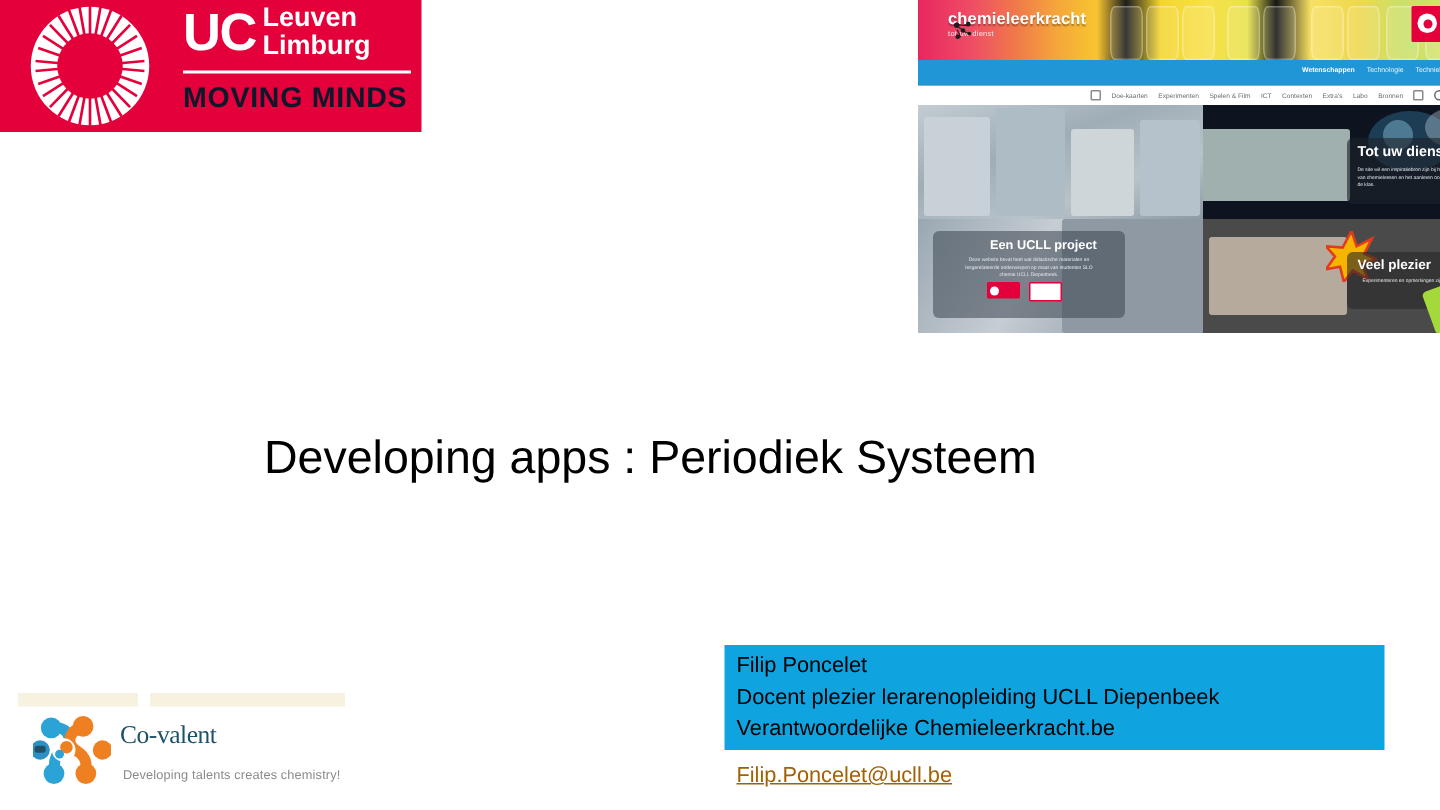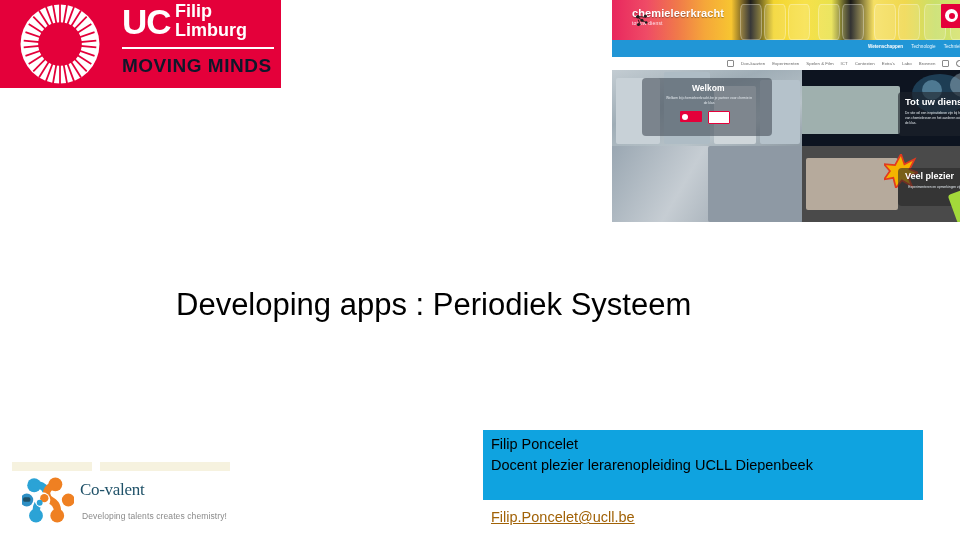--- a/index.html
+++ b/index.html
@@ -196,21 +196,21 @@
           <line x1="50" y1="50" x2="12.7" y2="26.1"></line>
         <line x1="50" y1="50" x2="18.2" y2="17.4"></line>
           <line x1="50" y1="50" x2="25" y2="10.1"></line>
         <line x1="50" y1="50" x2="32.9" y2="4.6"></line>
           <line x1="50" y1="50" x2="41.3" y2="1.2"></line>
       </g>
       <circle cx="50" cy="50" r="25" fill="#e4003a"></circle>
     </svg>
     <div class="uc-letters">UC</div>
     <div class="uc-sub">
-      <div>Filip</div>
+      <div>Leuven</div>
       <div>Limburg</div>
     </div>
     <div class="uc-rule"></div>
     <div class="moving-minds">MOVING MINDS</div>
   </div>
 
   <div class="site-shot">
 
     <div class="site-hero">
       <div class="hero-tubes">
@@ -273,45 +273,46 @@
         <span class="nav-ic"></span>
         <span class="nav-srch"></span>
       </div>
     </div>
 
     <div class="panel p-welkom">
       <div class="photo" style="left:4px;top:8px;width:44px;height:66px;background:#c8d1d7;"></div>
       <div class="photo" style="left:52px;top:2px;width:46px;height:72px;background:#aebcc5;"></div>
       <div class="photo" style="left:102px;top:16px;width:42px;height:58px;background:#cfd6da;"></div>
       <div class="photo" style="left:148px;top:10px;width:40px;height:64px;background:#b5c2cb;"></div>
-      <div class="p-overlay" style="left:30px;top:8px;width:130px;height:58px;">
-        <div class="p-title" style="position:absolute;left:50px;top:5px;font-size:8.5px;">Welkom</div>
-        <div class="p-body" style="position:absolute;left:22px;top:18px;width:90px;font-size:3.4px;text-align:center;">Welkom bij chemieleerkracht.be
-je partner voor chemie in de klas</div>
-        <div style="position:absolute;left:38px;top:33px;display:flex;gap:6px;">
-          <div class="mini-badge"></div>
-          <div class="mini-badge2"></div>
-        </div>
-      </div>
     </div>
 
     <div class="panel p-dienst">
       <div class="blob" style="left:110px;top:4px;width:56px;height:40px;background:#2c5f80;opacity:.55;"></div>
       <div class="blob" style="left:148px;top:2px;width:36px;height:26px;background:#cfe6f2;opacity:.35;"></div>
       <div class="blob" style="left:120px;top:10px;width:20px;height:20px;background:#7fb5cf;opacity:.5;"></div>
       <div class="photo" style="left:-2px;top:16px;width:100px;height:48px;background:#9fb0ae;"></div>
       <div class="p-overlay" style="left:96px;top:22px;width:96px;height:44px;background:rgba(30,36,44,.62);">
         <div class="p-title" style="position:absolute;left:7px;top:4px;font-size:9.5px;">Tot uw dienst</div>
         <div class="p-body" style="position:absolute;left:7px;top:19px;width:84px;font-size:3.3px;">De site wil een inspiratiebron zijn bij het voorbereiden van chemielessen en het  aanleren
 ook van begrippen in de klas.</div>
       </div>
     </div>
 
     <div class="panel p-ucll">
       <div class="photo" style="left:96px;top:0px;width:94px;height:76px;background:#8e99a4;"></div>
+      <div class="p-overlay" style="left:10px;top:8px;width:128px;height:58px;">
+        <div class="p-title" style="position:absolute;left:38px;top:4px;font-size:8.5px;">Een UCLL project</div>
+        <div class="p-body" style="position:absolute;left:16px;top:17px;width:96px;font-size:3.3px;text-align:center;">Deze website bevat heel wat didactische materialen en lesgerelateerde
+onderwerpen op
+maat van studenten SLO chemie UCLL Diepenbeek.</div>
+        <div style="position:absolute;left:36px;top:34px;display:flex;gap:6px;">
+          <div class="mini-badge"></div>
+          <div class="mini-badge2"></div>
+        </div>
+      </div>
     </div>
 
     <div class="panel p-plezier">
       <div class="photo" style="left:4px;top:12px;width:92px;height:52px;background:#b6aa9c;"></div>
       <svg style="position:absolute;left:82px;top:8px;width:34px;height:34px;" viewBox="0 0 40 40">
         <polygon points="20,0 24,12 36,6 30,18 40,22 28,26 33,38 21,31 14,40 11,28 0,30 7,20 0,12 13,13" fill="#f5b400" stroke="#e23a1f" stroke-width="2"></polygon>
       </svg>
       <div class="p-overlay" style="left:96px;top:22px;width:96px;height:38px;background:rgba(40,40,40,.6);text-align:center;">
         <div class="p-title" style="position:absolute;left:7px;top:3px;font-size:9px;">Veel plezier</div>
         <div class="p-body" style="position:absolute;left:7px;top:17px;width:84px;font-size:3.3px;">Experimenteren en opmerkingen zijn steeds welkom!</div>
@@ -343,16 +344,17 @@
         <rect x="1" y="23" width="8" height="5" rx="2" fill="#1f5168"></rect>
       </g>
     </svg>
     <div class="cov-name">Co-valent</div>
     <div class="cov-tag">Developing talents creates chemistry!</div>
   </div>
 
   <div class="contact-box">
     <div>Filip Poncelet</div>
     <div>Docent plezier lerarenopleiding UCLL Diepenbeek</div>
+    <div>Verantwoordelijke Chemieleerkracht.be</div>
   </div>
   <a class="contact-email" href="#">Filip.Poncelet@ucll.be</a>
 
 </div>
 
 </body></html>

